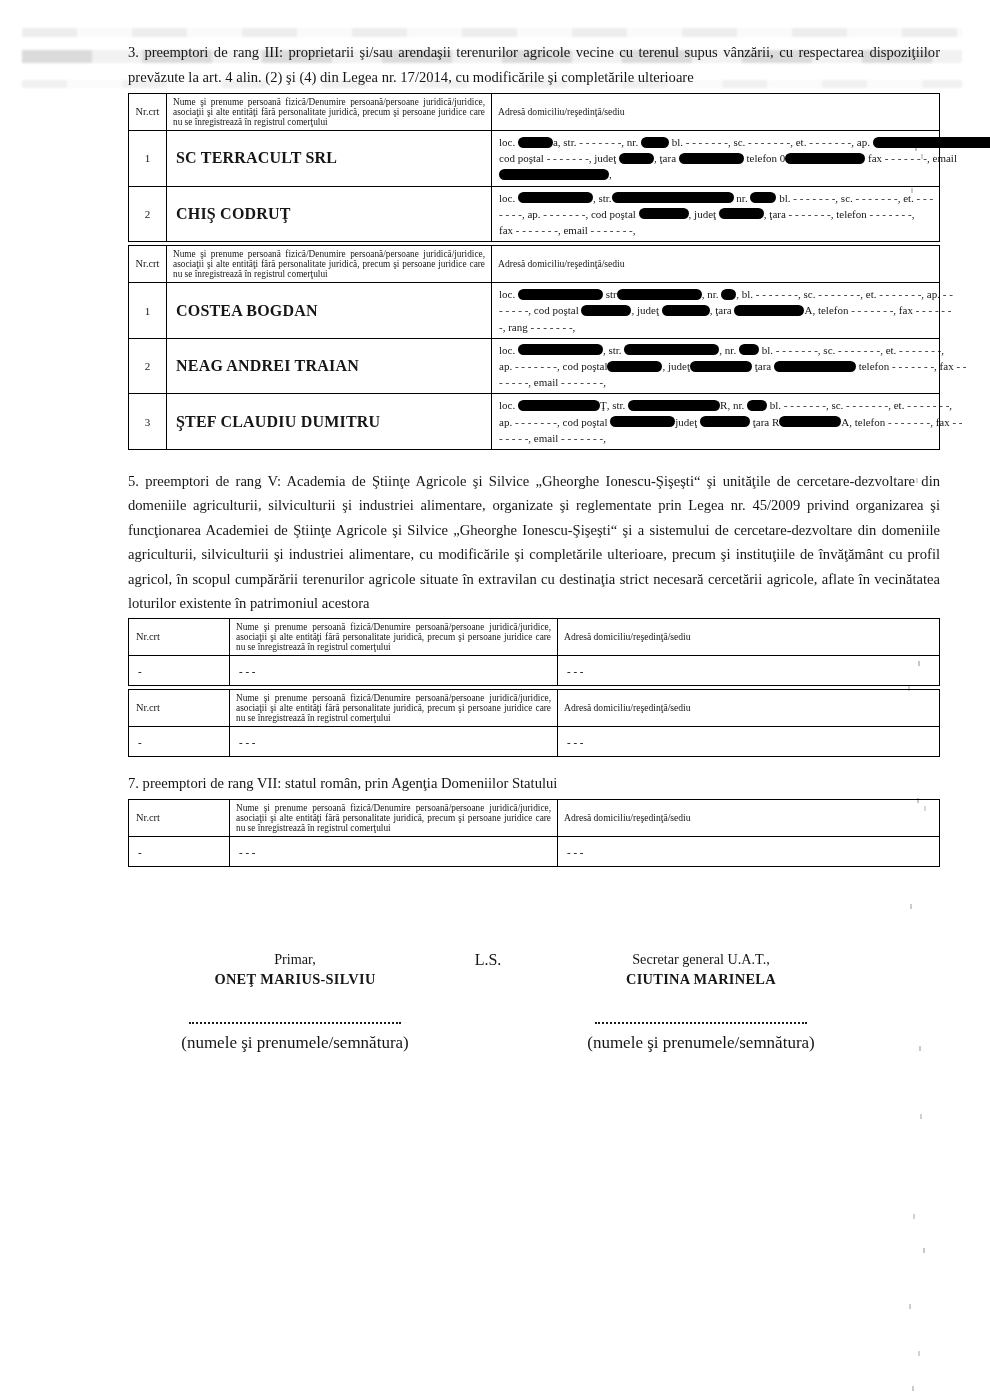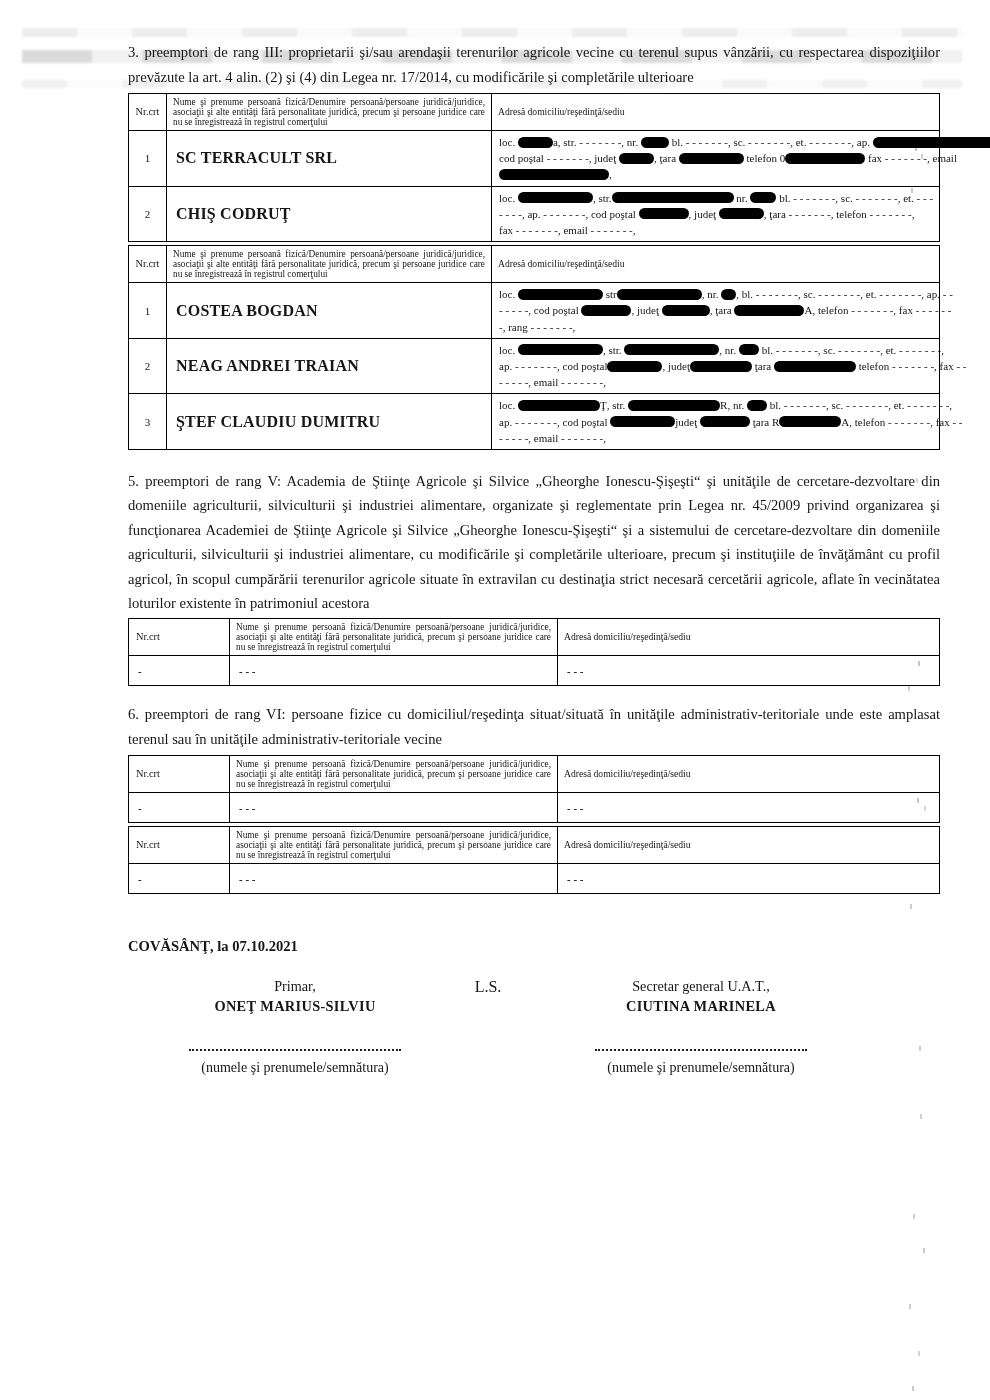--- a/index.html
+++ b/index.html
@@ -58,21 +58,21 @@
 
   .footer { position:relative; margin-top:44px; height:220px; }
   .place-date { font-weight:bold; font-size:14.6px; }
   .sig-block { position:absolute; width:230px; text-align:center; }
   .sig-left { left:52px; top:40px; }
   .sig-right { left:458px; top:40px; }
   .seal { position:absolute; left:330px; top:40px; width:60px; text-align:center; font-size:16px; }
   .sig-role { font-size:14.2px; }
   .sig-name { font-weight:bold; font-size:14.4px; margin-top:3px; letter-spacing:.3px; }
   .dotted-line { margin:34px auto 0 auto; width:212px; border-bottom:2.4px dotted #1c1c1c; height:0; }
-  .sig-note { font-size:14px; margin-top:9px; }
+  .sig-note { font-size:17px; margin-top:9px; }
 </style>
 </head>
 <body>
 
 <div class="page">
 
   <div class="streak s1"></div>
   <div class="streak s2"></div>
   <div class="streak s3"></div>
   <div class="specks"></div>
@@ -172,21 +172,20 @@
         <td class="hdr addr-hdr">Adresă domiciliu/reşedinţă/sediu</td>
       </tr>
       <tr>
         <td class="empty-cell">-</td>
         <td class="empty-cell">- - -</td>
         <td class="empty-cell">- - -</td>
       </tr>
     </tbody>
       </table>
 
-    <p class="sec-title" id="s6-title">6. preemptori de rang VI: persoane fizice cu domiciliul/reşedinţa situat/situată în unităţile administrativ-teritoriale unde este amplasat terenul sau în unităţile administrativ-teritoriale vecine</p>
 
     <table class="ptable t-wide">
       <colgroup>
           <col class="c-nr">
           <col class="c-name">
           <col class="c-addr">
         </colgroup>
       <tbody>
           <tr>
         <td class="hdr nr-hdr">Nr.crt</td>
@@ -194,20 +193,21 @@
         <td class="hdr addr-hdr">Adresă domiciliu/reşedinţă/sediu</td>
       </tr>
       <tr>
         <td class="empty-cell">-</td>
         <td class="empty-cell">- - -</td>
         <td class="empty-cell">- - -</td>
       </tr>
     </tbody>
       </table>
 
+    <p class="sec-title" id="s7-title">7. preemptori de rang VII: statul român, prin Agenţia Domeniilor Statului</p>
 
     <table class="ptable t-wide">
       <colgroup>
           <col class="c-nr">
           <col class="c-name">
           <col class="c-addr">
         </colgroup>
       <tbody>
           <tr>
         <td class="hdr nr-hdr">Nr.crt</td>
@@ -216,21 +216,20 @@
       </tr>
       <tr>
         <td class="empty-cell">-</td>
         <td class="empty-cell">- - -</td>
         <td class="empty-cell">- - -</td>
       </tr>
     </tbody>
       </table>
 
     <div class="footer">
-      <div class="place-date">COVĂSÂNŢ, la 07.10.2021</div>
 
       <div class="sig-block sig-left">
         <div class="sig-role">Primar,</div>
         <div class="sig-name">ONEŢ MARIUS-SILVIU</div>
         <div class="dotted-line"></div>
         <div class="sig-note">(numele şi prenumele/semnătura)</div>
       </div>
 
       <div class="seal">L.S.</div>
 

